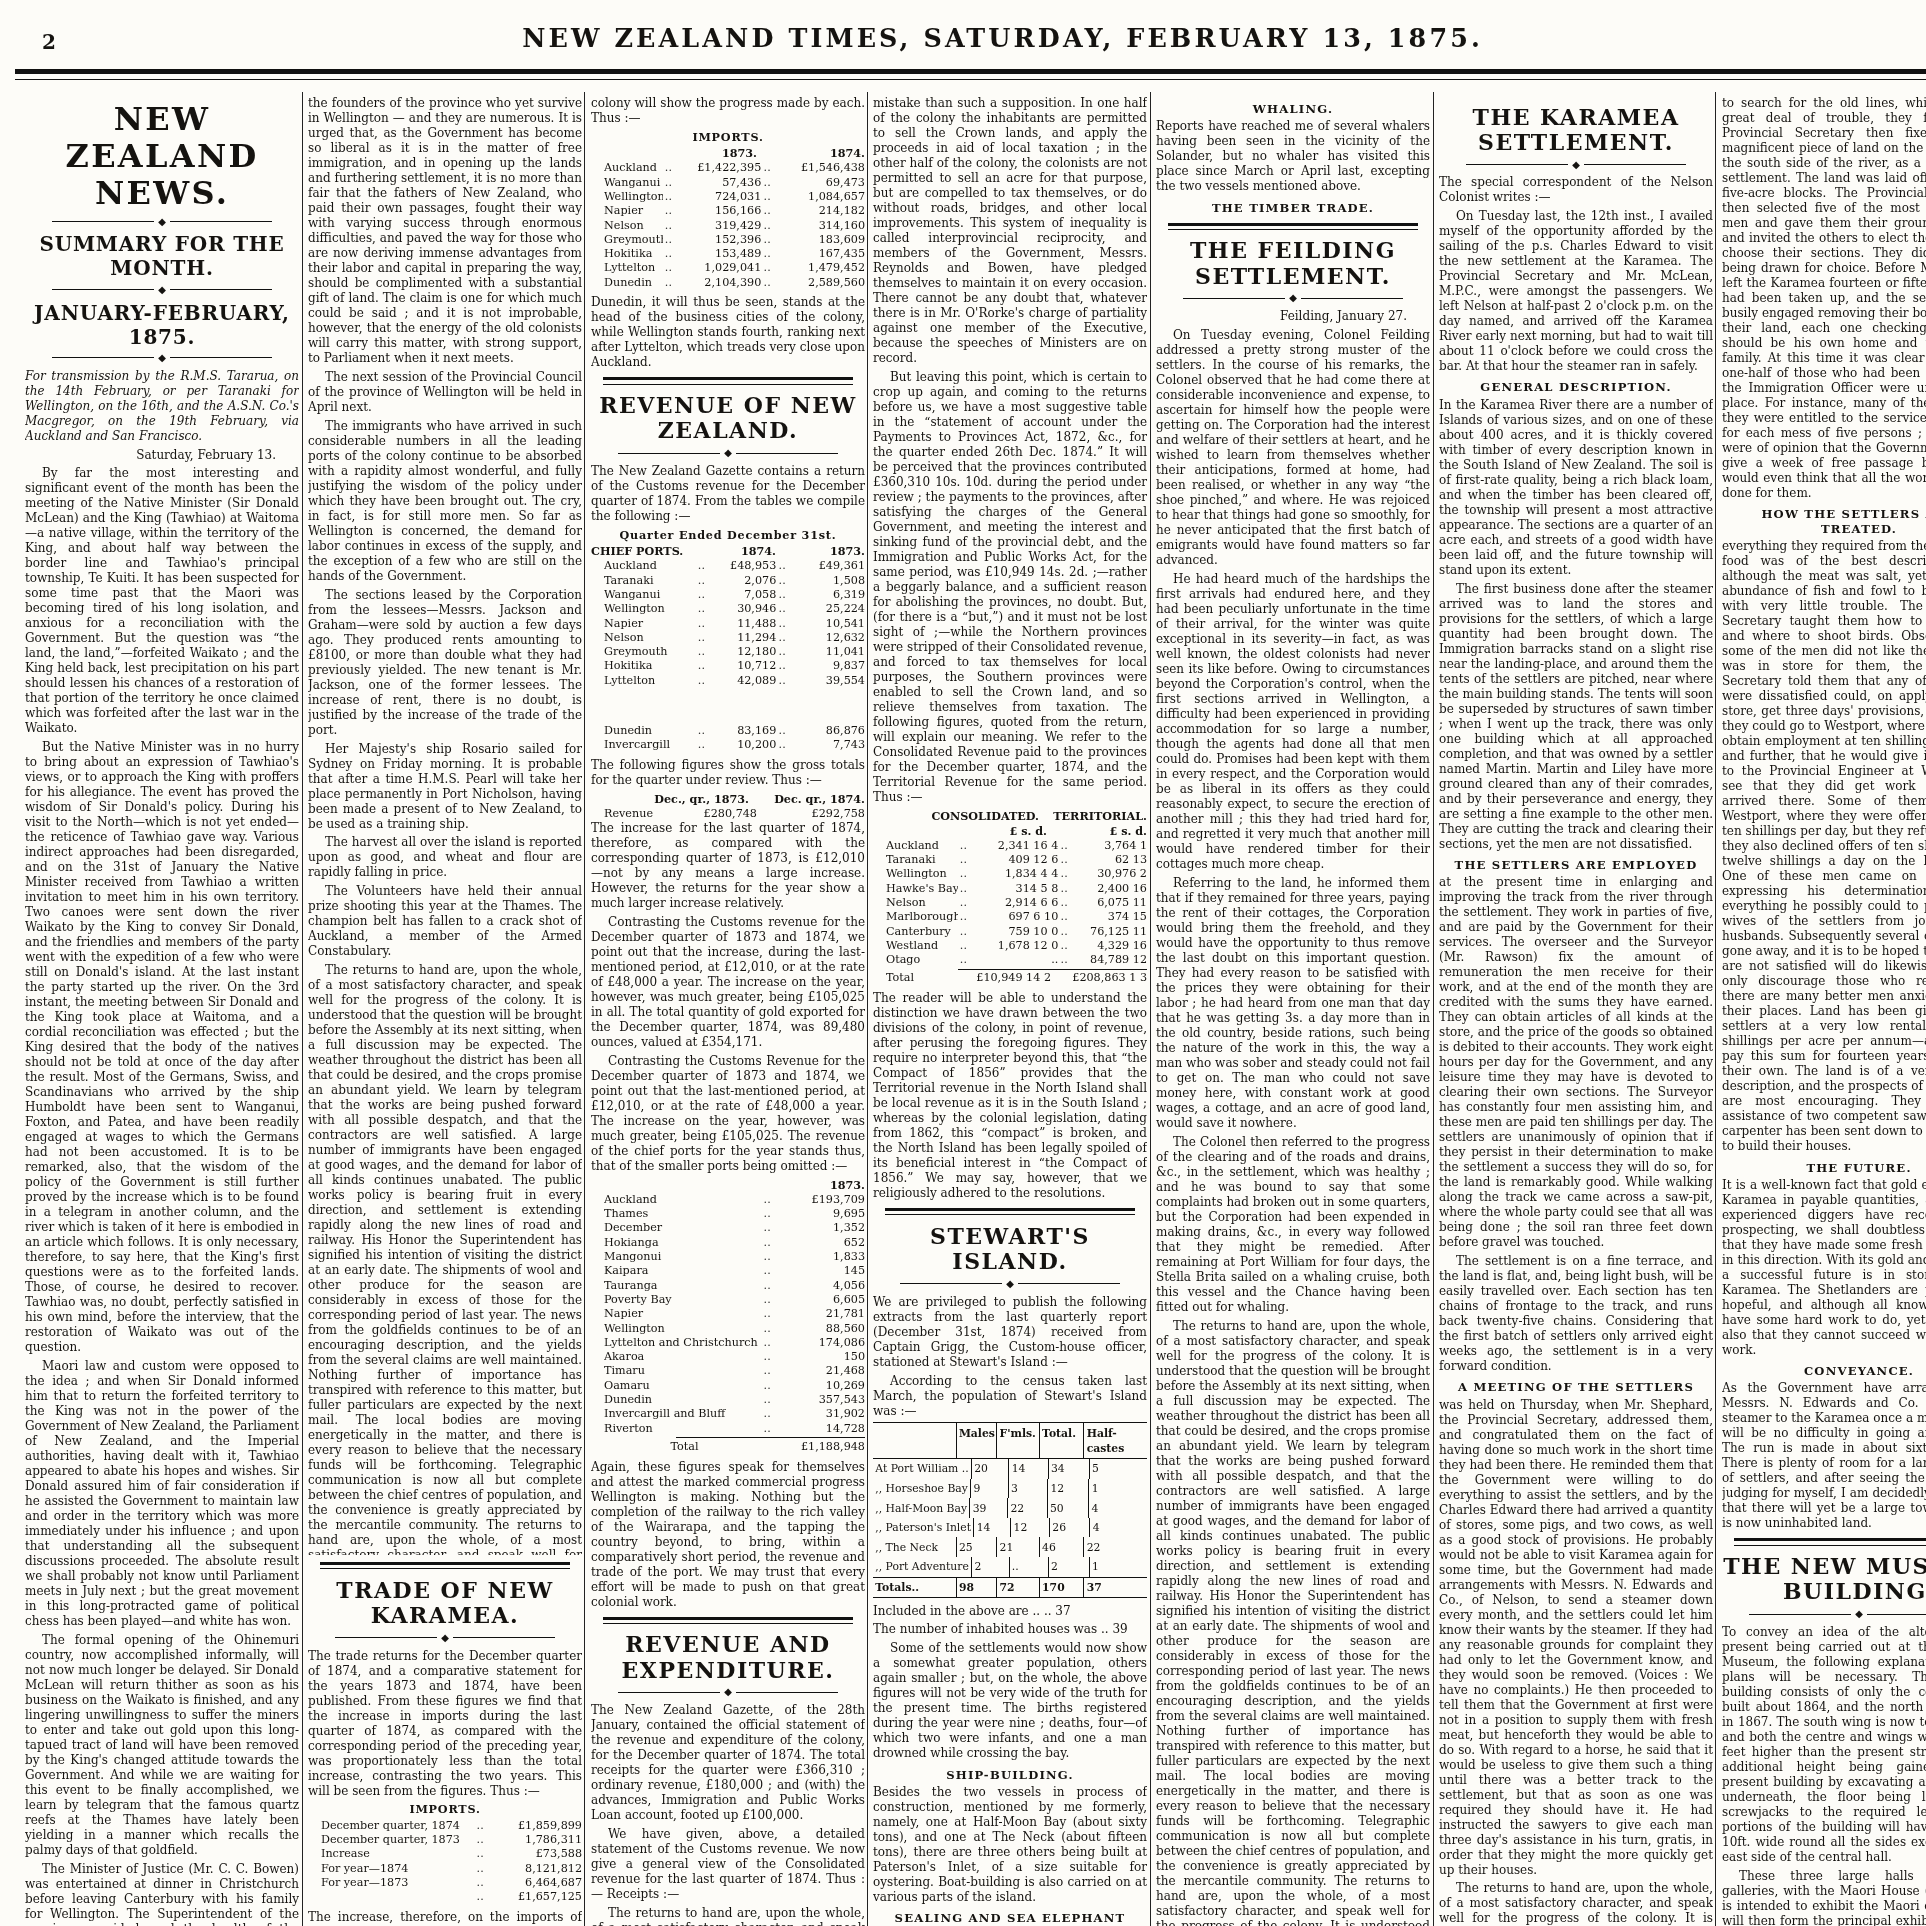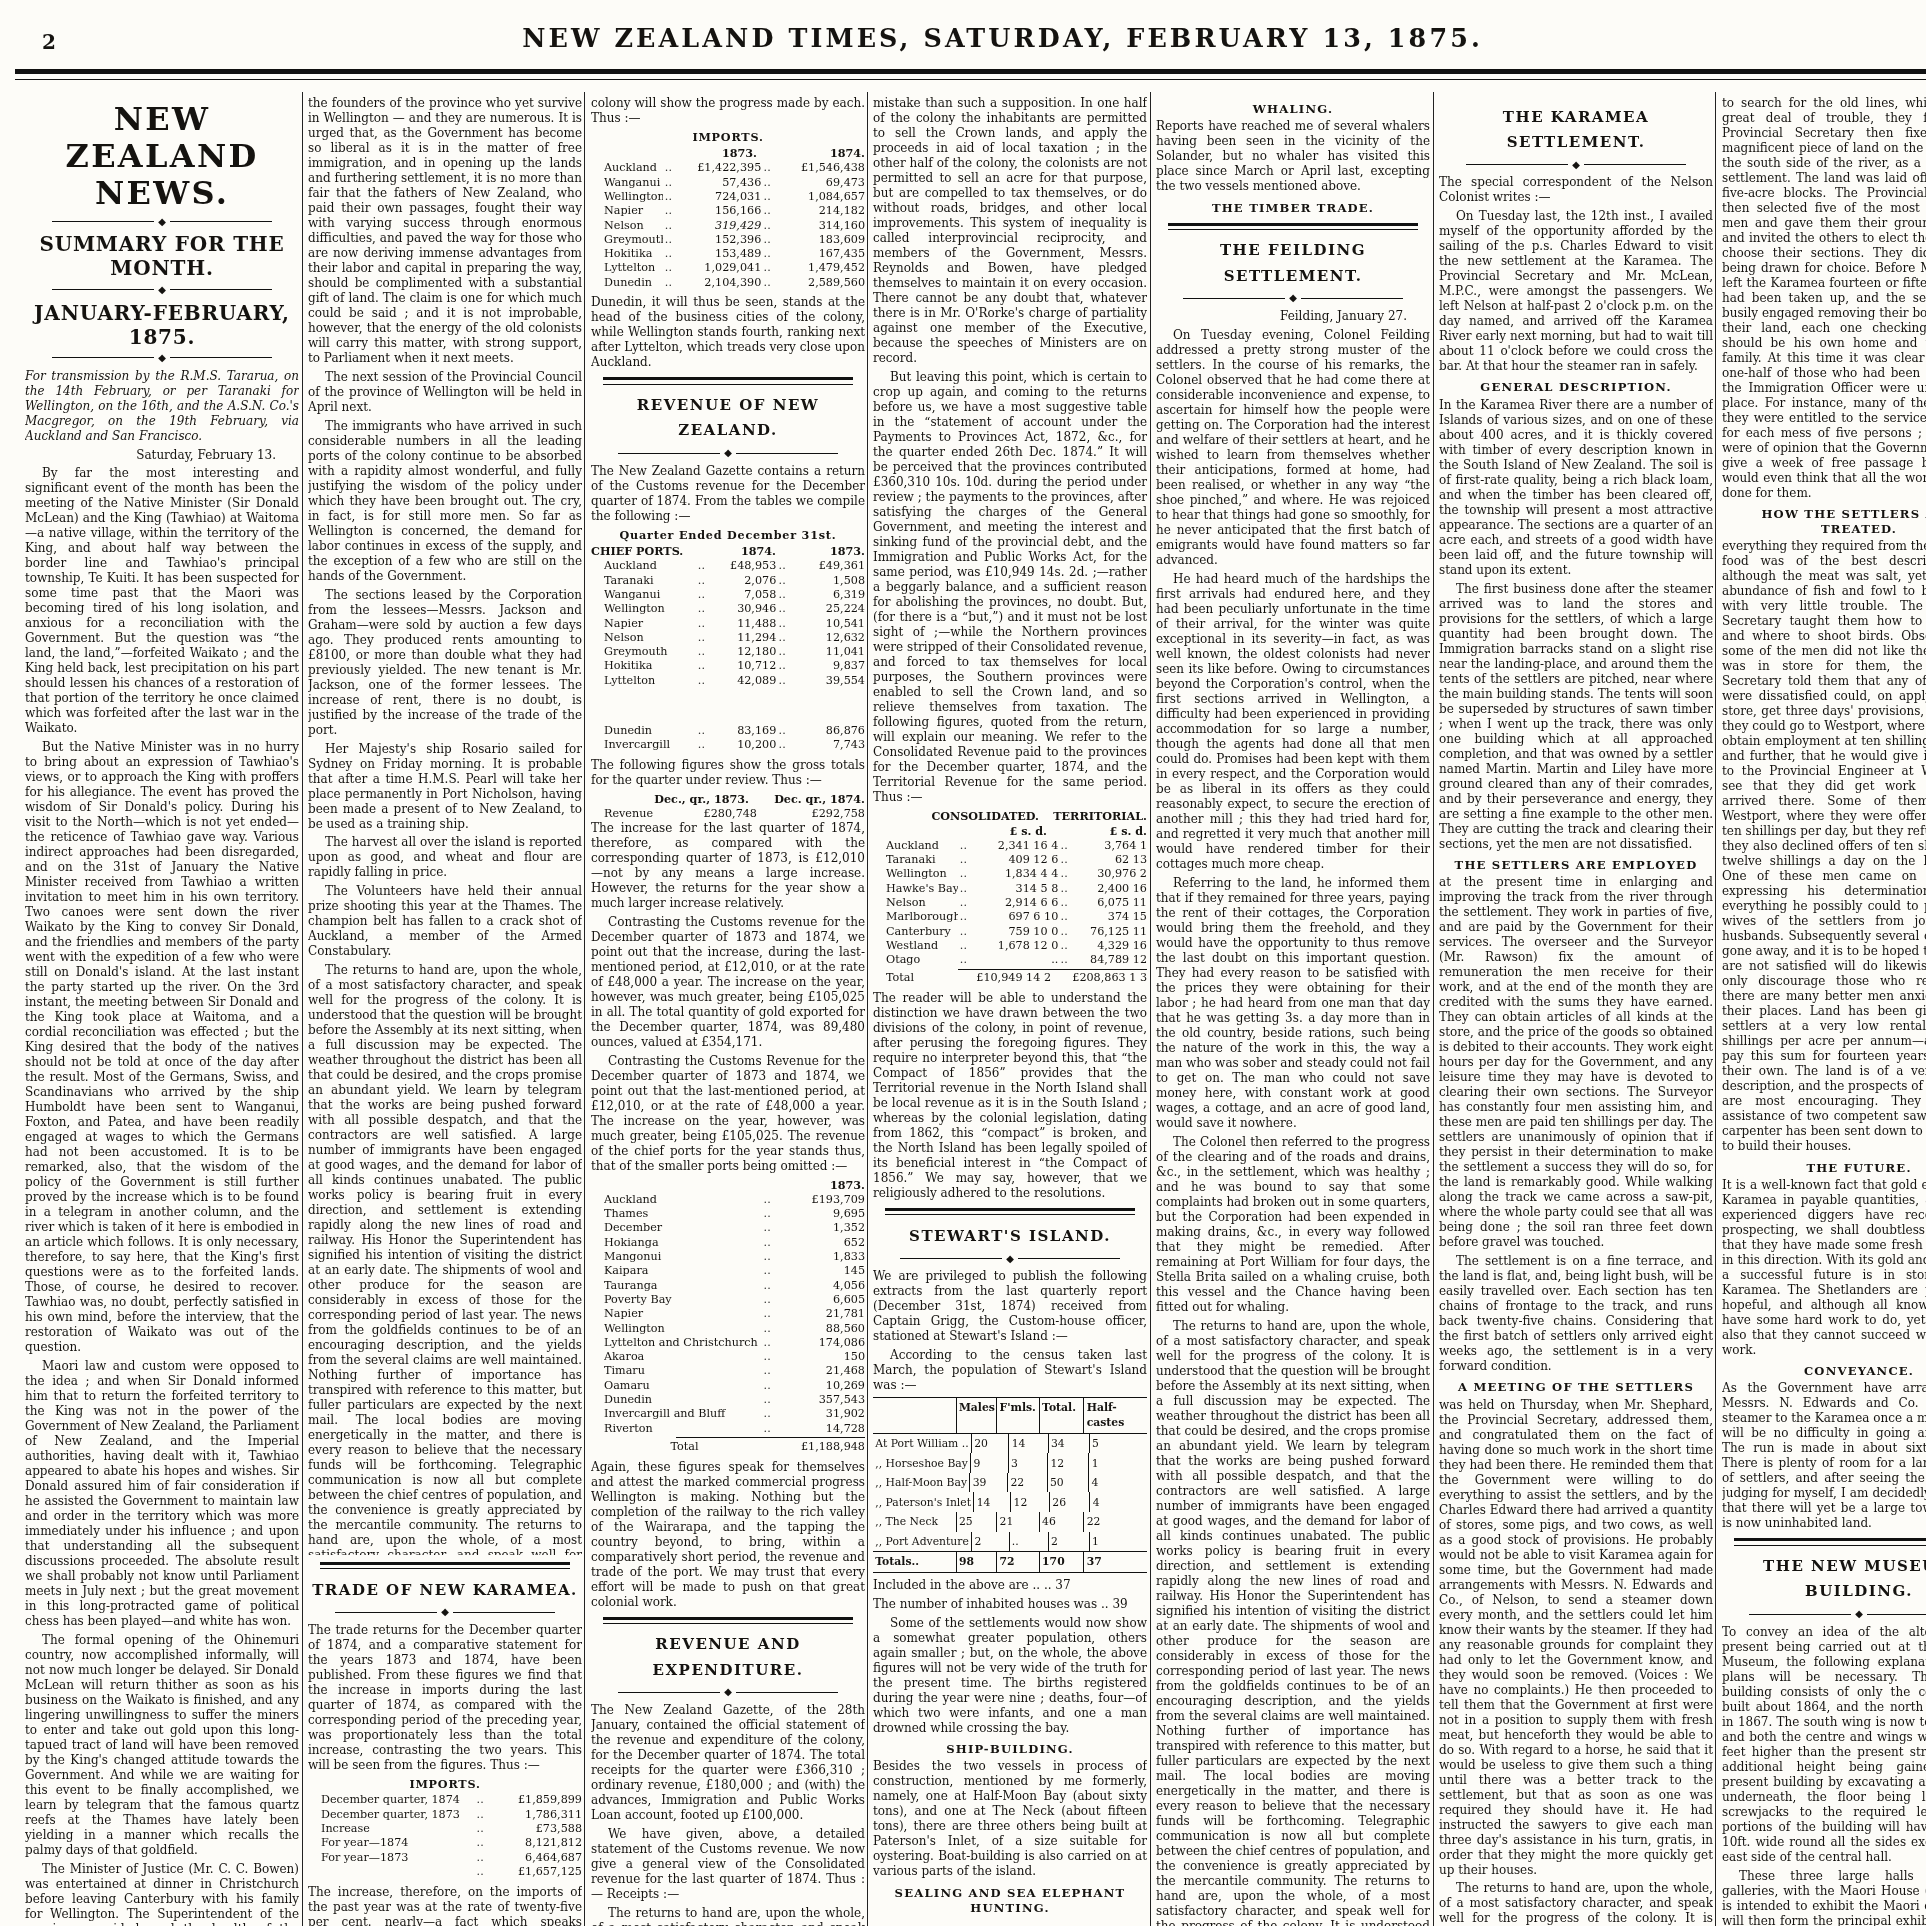--- a/index.html
+++ b/index.html
@@ -15,21 +15,21 @@
   
   .col{position:absolute;top:96px;width:274px;height:2508px;overflow:hidden;
        font-size:12px;line-height:15px;text-align:justify;}
   .divider{position:absolute;top:92px;height:2516px;border-left:1.2px solid #222;}
   p{margin:0 0 3.9px 0;text-indent:17px;}
   p.noind{text-indent:0;}
   .c1title{font-size:32px;font-weight:bold;text-align:center;letter-spacing:2.3px;
            line-height:37px;margin:5.4px 0 3.1px;text-indent:0;}
   .c1sub{font-size:20px;font-weight:bold;text-align:center;letter-spacing:0.8px;
          line-height:24px;margin:6.2px 0 3.1px;text-indent:0;}
-  .headline{font-size:15px;font-weight:bold;text-align:center;letter-spacing:1.5px;
+  .headline{font-size:22px;font-weight:bold;text-align:center;letter-spacing:1.5px;
             line-height:25.4px;margin:8.5px 0 3.1px;text-indent:0;}
   .subhead{font-size:11.6px;font-weight:bold;text-align:center;letter-spacing:1.2px;
            margin:6.2px 0 2.3px;text-indent:0;}
   .dbl{border-top:3.9px solid #111;border-bottom:1.5px solid #111;height:3.1px;margin:7px 11.6px 2.3px;}
   .dia{display:flex;align-items:center;margin:5.4px 27px 7px;}
   .dia:before,.dia:after{content:"";flex:1;border-top:1.2px solid #111;}
   .dia span{padding:0 3.9px;font-size:10px;line-height:7.7px;}
   .ital{font-style:italic;}
   .dateline{text-align:right;padding-right:23px;text-indent:0;}
   .tablewrap{margin:3.1px 0 5.4px;}
@@ -179,21 +179,21 @@
           <div class="trow">
             <span class="tname">Napier</span>
             <span class="ldr">..</span>
             <span class="tval" style="width: 87px;">156,166</span>
             <span class="ldr">..</span>
             <span class="tval" style="width: 92px;">214,182</span>
           </div>
           <div class="trow">
             <span class="tname">Nelson</span>
             <span class="ldr">..</span>
-            <span class="tval" style="width: 87px; font-style: italic;">319,429</span>
+            <span class="tval" style="width: 87px;">319,429</span>
             <span class="ldr">..</span>
             <span class="tval" style="width: 92px;">314,160</span>
           </div>
           <div class="trow">
             <span class="tname">Greymouth</span>
             <span class="ldr">..</span>
             <span class="tval" style="width: 87px;">152,396</span>
             <span class="ldr">..</span>
             <span class="tval" style="width: 92px;">183,609</span>
           </div>

